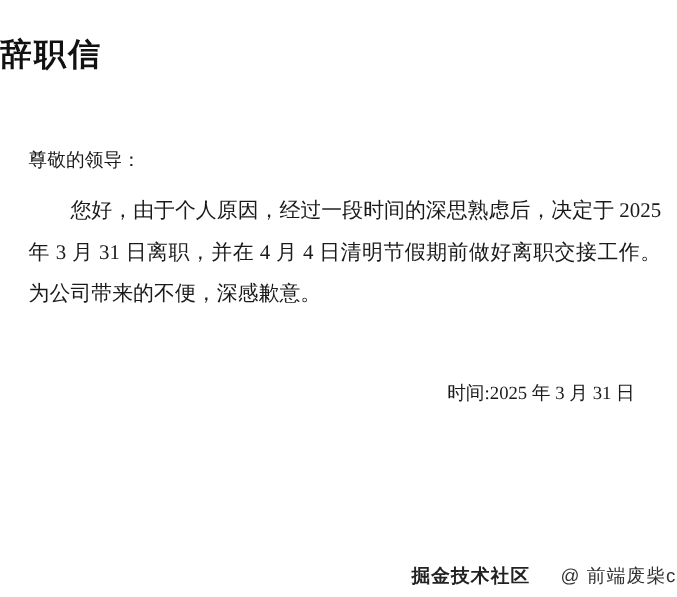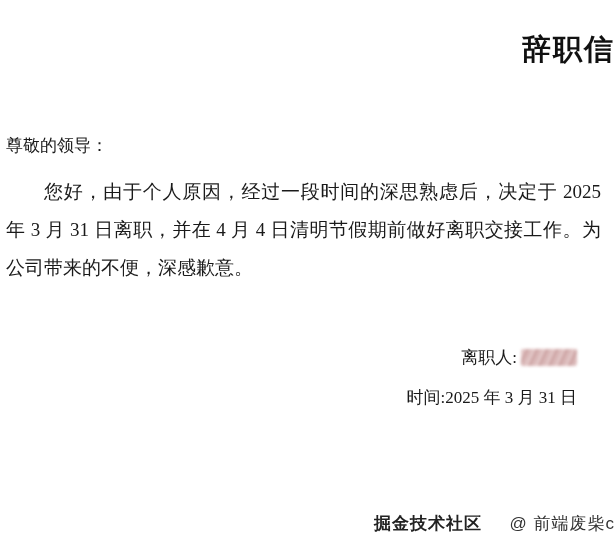--- a/index.html
+++ b/index.html
@@ -16,30 +16,30 @@
     position: relative;
   }
   .page {
     width: 615px;
     height: 543px;
     box-sizing: border-box;
     position: relative;
     background: #ffffff;
   }
   .doc-title {
-    text-align: right;
+    text-align: left;
     font-size: 29px;
     font-weight: 700;
     letter-spacing: 2px;
     padding-top: 30px;
     color: #111111;
     font-family: "Liberation Serif", "DejaVu Serif", serif;
   }
   .body-area {
-    padding: 0 14px 0 6px;
+    padding: 0 14px 0 26px;
     margin-top: 62px;
   }
   .salutation {
     font-size: 17px;
     line-height: 1.6;
     color: #1a1a1a;
     margin-bottom: 14px;
   }
   .para {
     font-size: 19px;
@@ -115,23 +115,20 @@
   <div class="doc-title">辞职信</div>
 
   <div class="body-area">
 
     <div class="salutation">尊敬的领导：</div>
 
     <p class="para">您好，由于个人原因，经过一段时间的深思熟虑后，决定于 2025 年 3 月 31 日离职，并在 4 月 4 日清明节假期前做好离职交接工作。为公司带来的不便，深感歉意。</p>
 
 
     <div class="sign-block">
-      <span class="sign-line">
-        <span>离职人:</span><span class="redact"></span>
-      </span>
       <span class="sign-line date-line">
         <span>时间:</span><span>2025 年 3 月 31 日</span>
       </span>
     </div>
 
   </div>
 
   <div class="watermark">
     <span class="wm-logo">掘金技术社区</span>
     <span class="wm-sep"></span>

